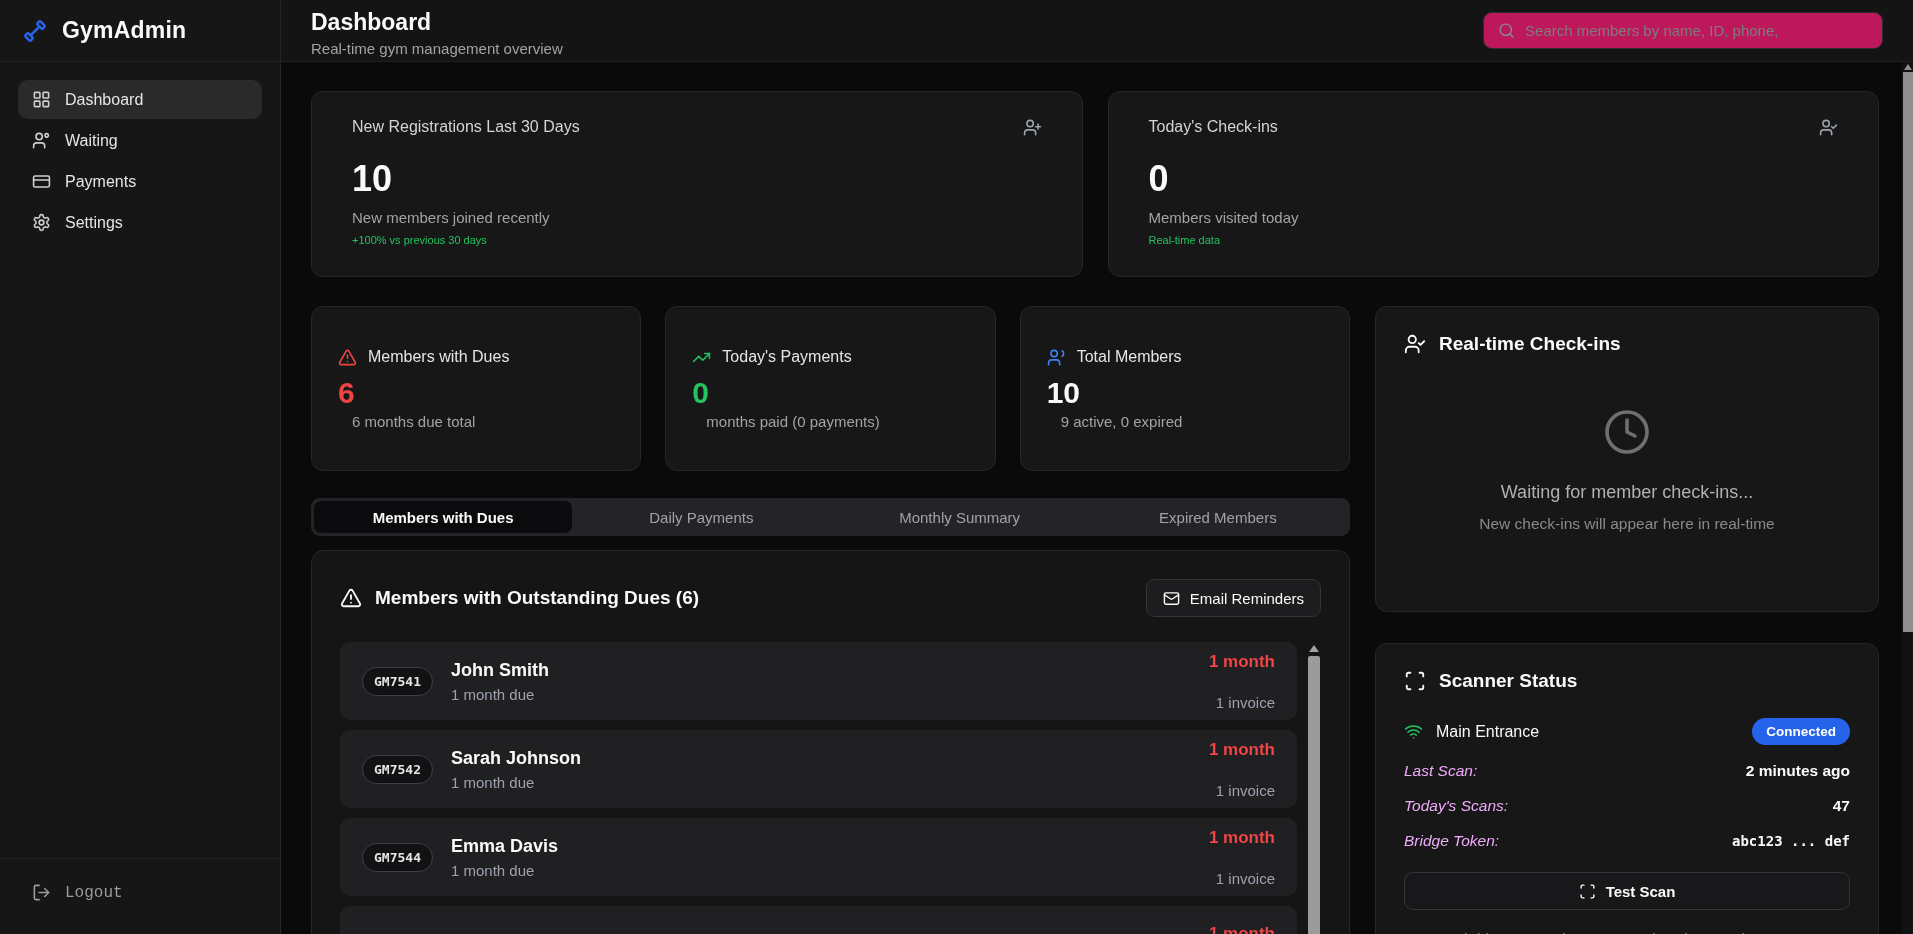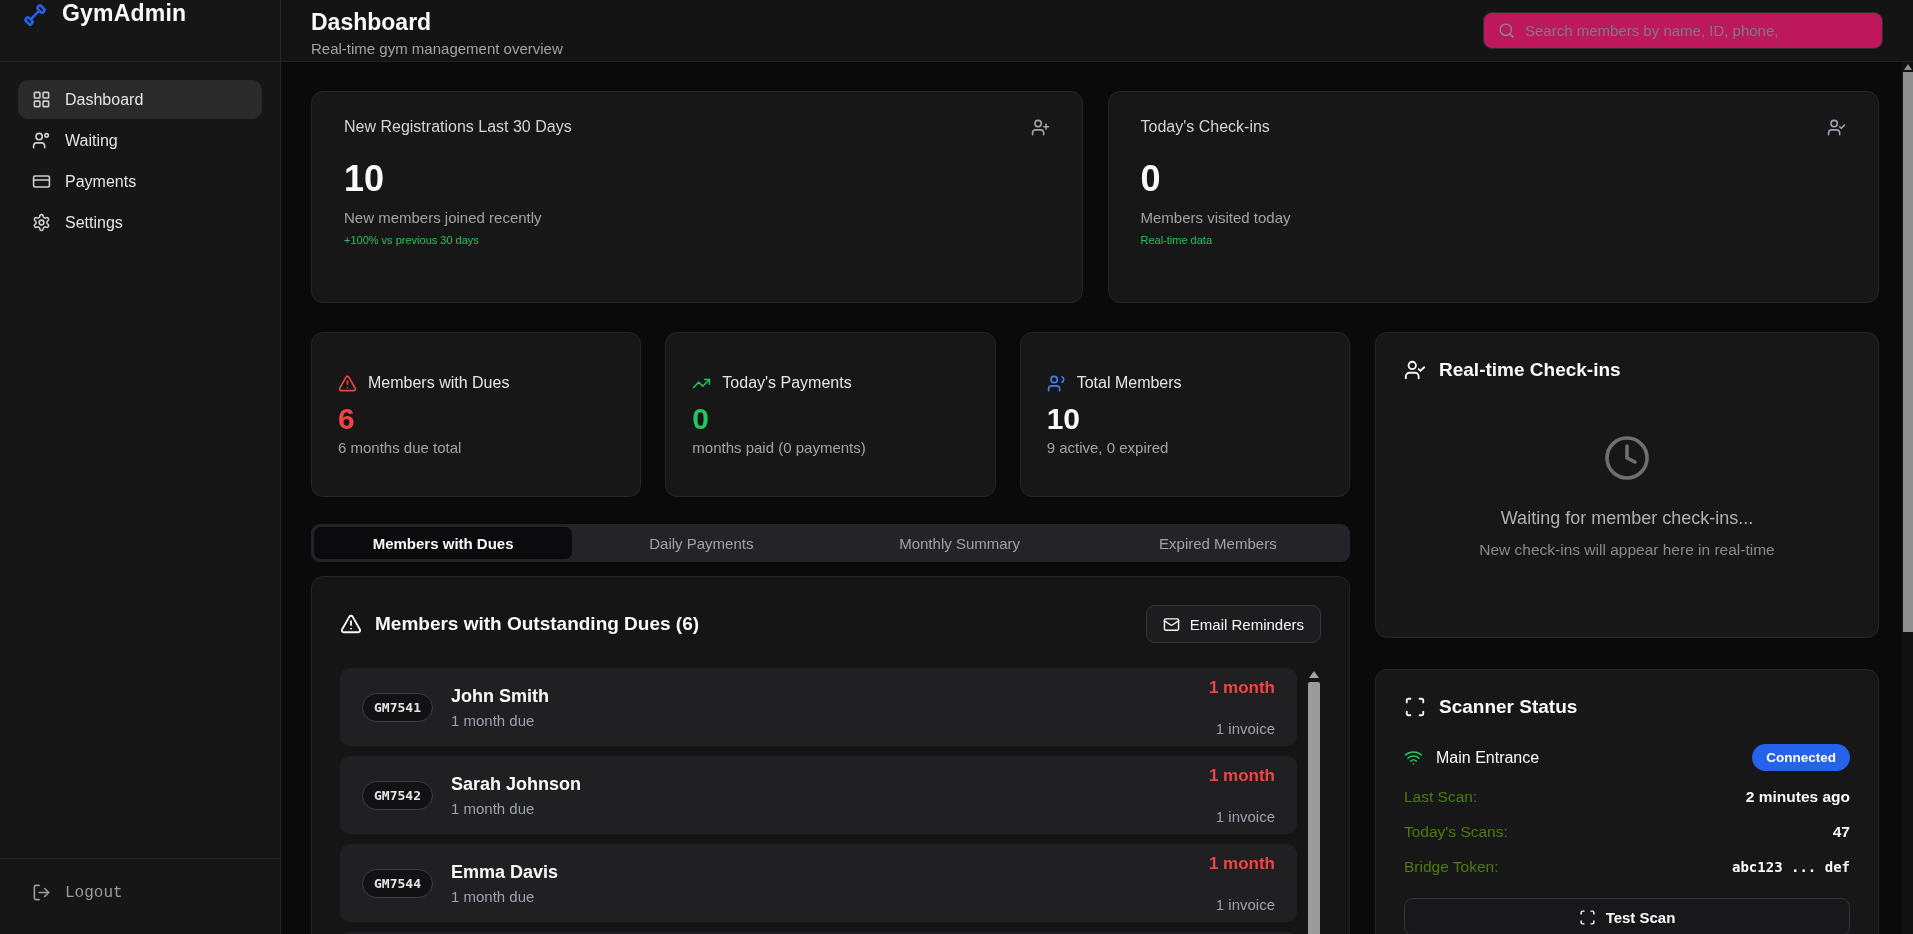--- a/index.html
+++ b/index.html
@@ -10,21 +10,21 @@
     position:relative;
   }
   .app { display:flex; width:100%; height:100%; }
 
   
   .sidebar {
     width:281px; flex:none; background:#161616;
     border-right:1px solid #262626; display:flex; flex-direction:column;
   }
   .sidebar-header {
-    height:62px; flex:none; display:flex; align-items:flex-start; gap:12px;
+    height:62px; flex:none; display:flex; align-items:center; gap:12px;
     padding:0 20px; border-bottom:1px solid #242424;
   }
   .brand-title { font-size:23px; font-weight:bold; letter-spacing:.2px; }
   .nav { padding:18px 18px; display:flex; flex-direction:column; gap:2px; }
   .nav-item {
     display:flex; align-items:center; gap:14px; height:39px;
     padding:0 14px; border-radius:10px; color:#e5e5e5; font-size:16px;
     cursor:pointer;
   }
   .nav-item .ic { color:#cfcfcf; }
@@ -65,38 +65,38 @@
   .search-box input::placeholder { color:#7c7c7c; }
 
   .content { flex:1; padding:29px 34px 0 30px; display:flex; flex-direction:column; gap:29px; overflow:hidden; }
 
   .card {
     background:#171717; border:1px solid #262626; border-radius:12px;
   }
 
   
   .row-a { display:flex; gap:25px; }
-  .bigcard { flex:1; height:212px; padding:26px 32px; position:relative; }
+  .bigcard { flex:1; height:186px; padding:26px 40px; position:relative; }
   .bigcard-head { display:flex; justify-content:space-between; align-items:flex-start; }
   .bigcard-title { font-size:16px; color:#d4d4d4; }
   .bigcard-icon { color:#9ca3af; }
   .bigcard-value { font-size:36px; font-weight:bold; margin-top:24px; line-height:1; }
   .bigcard-desc { font-size:15px; color:#a3a3a3; margin-top:12px; }
   .bigcard-trend { font-size:11px; color:var(--green,#22c55e); margin-top:8px; }
 
   
   .row-b { display:flex; gap:25px; align-items:flex-start; }
   .left-col { width:1039px; flex:none; }
   .right-col { flex:1; display:flex; flex-direction:column; gap:31px; }
 
   .stats-grid { display:flex; gap:24px; }
   .smallcard { flex:1; height:165px; padding:24px 26px; display:flex; flex-direction:column; justify-content:center; }
   .smallcard-head { display:flex; align-items:center; gap:11px; font-size:16px; color:#e5e5e5; }
   .smallcard-value { font-size:30px; font-weight:bold; margin:9px 0 4px; line-height:1.1; }
-  .smallcard-desc { font-size:15px; color:#a3a3a3; }
+  .smallcard-desc { font-size:15px; color:#a3a3a3;margin-left:14px; }
   .val-red { color:var(--red,#ef4444); }
   .val-green { color:var(--green,#22c55e); }
   .ic-red { color:var(--red,#ef4444); }
   .ic-green { color:var(--green,#22c55e); }
   .ic-blue { color:#3b82f6; }
 
   
   .tabs {
     margin-top:27px; height:38px; background:#242428; border-radius:9px;
     padding:3px; display:flex;
@@ -160,21 +160,21 @@
   .hint-text { font-size:15.5px; color:#8a8a8a; margin-top:12px; }
 
   .scanner-card { height:340px; padding:26px 28px; }
   .scanner-row { display:flex; align-items:center; justify-content:space-between; margin-top:26px; }
   .scanner-device { display:flex; align-items:center; gap:13px; font-size:16px; color:#fafafa; }
   .status-badge {
     background:var(--accent-blue,#2563eb); color:#ffffff; font-size:13.5px; font-weight:bold;
     border-radius:999px; padding:6px 14px;
   }
   .info-row { display:flex; align-items:center; justify-content:space-between; margin-top:17px; }
-  .info-label { font-size:15.5px; color:#4d7c0f; }
+  .info-label { font-size:15.5px; color:#f0abfc;font-style:italic; }
   .info-value { font-size:15.5px; font-weight:bold; color:#fafafa; }
   .info-value.mono { font-family:"DejaVu Sans Mono", monospace; font-size:14px; }
   .test-scan-btn { width:100%; justify-content:center; margin-top:22px; background:#18181b; font-weight:bold; }
   .footnote { font-size:15px; color:#8a8a8a; margin-top:20px; }
 </style>
 </head>
 <body>
 
 <div class="app">
 

